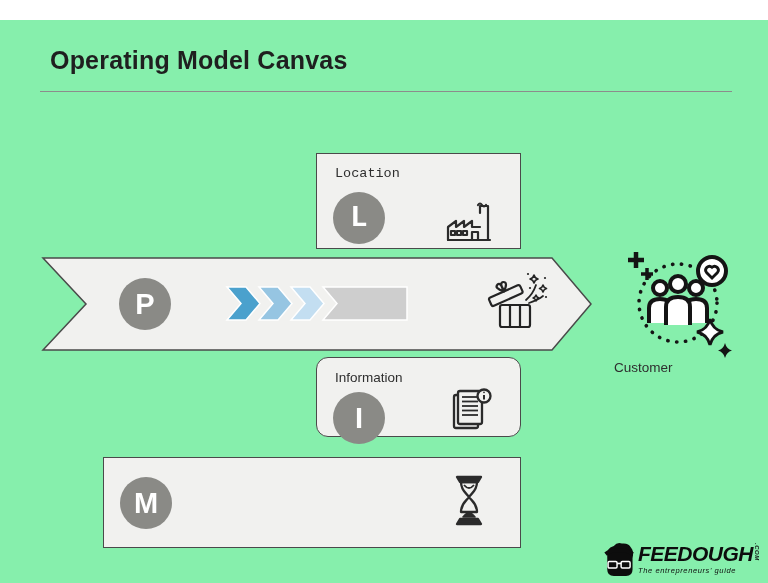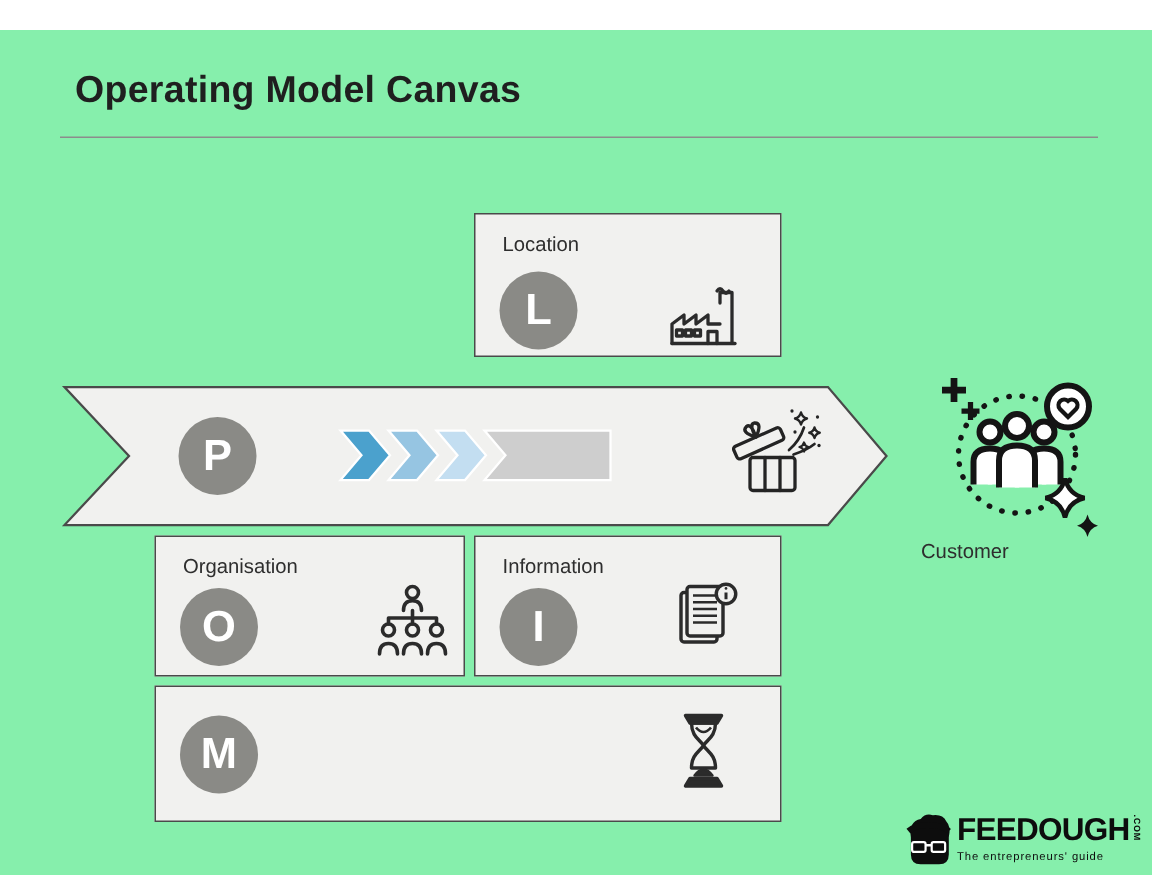--- a/index.html
+++ b/index.html
@@ -10,41 +10,41 @@
   .title-rule{position:absolute;left:40px;top:71px;width:692px;height:1px;background:#8c8c8c;}
 
   .box{position:absolute;background:#f1f1ef;border:1.5px solid #4a4a4a;box-sizing:border-box;}
   .box-label{position:absolute;left:18px;top:12px;font-size:13.5px;color:#2e2e2e;}
   .letter-circle{position:absolute;width:52px;height:52px;border-radius:50%;background:#8a8a86;
                  color:#ffffff;font-weight:bold;font-size:29px;display:flex;align-items:center;
                  justify-content:center;line-height:1;}
   .icon{position:absolute;}
 
   #box-suppliers{left:103px;top:133px;width:207px;height:96px;}
-  #box-location{left:316px;top:122px;width:205px;height:96px;}
+  #box-location{left:316px;top:133px;width:205px;height:96px;font-family:Liberation Mono, monospace;}
   #box-organisation{left:103px;top:337px;width:207px;height:94px;}
-  #box-information{left:316px;top:337px;width:205px;height:94px;}
+  #box-information{left:316px;top:337px;width:205px;height:80px;border-radius:12px;}
   #box-management{left:103px;top:437px;width:418px;height:91px;}
 
   #box-suppliers .letter-circle,#box-location .letter-circle{left:16px;top:38px;}
   #box-organisation .letter-circle,#box-information .letter-circle{left:16px;top:34px;}
   #box-management .letter-circle{left:16px;top:19px;}
 
   .mgmt-label{position:absolute;left:96px;top:22px;font-size:13.5px;width:115px;line-height:1.35;}
   #p-circle{left:79px;top:26px;}  
   #arrow-wrap{position:absolute;left:40px;top:232px;width:555px;height:104px;}
 
   #gift-icon{left:484px;top:249px;}
   #customer-icon{left:620px;top:226px;}
   .customer-label{position:absolute;left:614px;top:340px;width:130px;text-align:left;
                   font-size:13.5px;color:#2e2e2e;}
 
   #logo{position:absolute;left:604px;top:517px;width:156px;height:52px;display:flex;
         align-items:flex-start;}
-  .logo-right{margin-left:3px;display:flex;flex-direction:column;margin-top:6px;}
+  .logo-right{margin-left:3px;display:flex;flex-direction:column;margin-top:6px;font-style:italic;}
   .logo-row{display:flex;align-items:flex-start;}
   .logo-name{font-size:21px;font-weight:800;color:#0d0d0d;letter-spacing:-0.5px;line-height:1;}
   .logo-suffix{writing-mode:vertical-rl;font-size:6px;font-weight:bold;color:#0d0d0d;
                margin-left:1px;line-height:1;letter-spacing:0.5px;}
   .logo-tagline{font-size:7.5px;color:#0d0d0d;letter-spacing:0.6px;margin-top:2px;}
 </style>
 </head>
 <body>
 
 <div id="stage">
@@ -94,37 +94,20 @@
       <path d="M50,6 q0.8,3.2 4,4 q-3.2,0.8 -4,4 q-0.8,-3.2 -4,-4 q3.2,-0.8 4,-4 Z" stroke-width="1.6"></path>
       <path d="M59,16 q0.7,2.8 3.5,3.5 q-2.8,0.7 -3.5,3.5 q-0.7,-2.8 -3.5,-3.5 q2.8,-0.7 3.5,-3.5 Z" stroke-width="1.6"></path>
       <path d="M52,26 q0.6,2.4 3,3 q-2.4,0.6 -3,3 q-0.6,-2.4 -3,-3 q2.4,-0.6 3,-3 Z" stroke-width="1.5"></path>
       <circle cx="44" cy="5" r="1.1" fill="#242424" stroke="none"></circle>
       <circle cx="61" cy="9" r="1.1" fill="#242424" stroke="none"></circle>
       <circle cx="46" cy="19" r="1.1" fill="#242424" stroke="none"></circle>
       <circle cx="62" cy="28" r="1.1" fill="#242424" stroke="none"></circle>
     </g>
   </svg>
 
-  <div class="box" id="box-organisation">
-    <div class="box-label">Organisation</div>
-    <div class="letter-circle">O</div>
-    <svg class="icon" style="left:146px;top:30px;" width="50" height="50" viewBox="0 0 50 50">
-      <g fill="none" stroke="#2b2b2b" stroke-width="2.4" stroke-linecap="round" stroke-linejoin="round">
-        <circle cx="25" cy="7" r="4"></circle>
-        <path d="M19,19 q0,-6.5 6,-6.5 q6,0 6,6.5"></path>
-        <path d="M25,19 V24 M9,24 H41 M9,24 V28 M25,24 V28 M41,24 V28"></path>
-        <circle cx="9" cy="32" r="4"></circle>
-        <circle cx="25" cy="32" r="4"></circle>
-        <circle cx="41" cy="32" r="4"></circle>
-        <path d="M3,48 q0,-7 6,-7 q6,0 6,7"></path>
-        <path d="M19,48 q0,-7 6,-7 q6,0 6,7"></path>
-        <path d="M35,48 q0,-7 6,-7 q6,0 6,7"></path>
-      </g>
-    </svg>
-  </div>
 
   <div class="box" id="box-information">
     <div class="box-label">Information</div>
     <div class="letter-circle">I</div>
     <svg class="icon" style="left:130px;top:28px;" width="46" height="50" viewBox="0 0 46 50">
       <g stroke="#2b2b2b" stroke-width="2.3" stroke-linejoin="round">
         <rect x="7" y="9" width="24" height="33" rx="2" fill="none"></rect>
         <rect x="11" y="5" width="24" height="33" rx="2" fill="#f1f1ef"></rect>
         <g stroke-width="1.8">
           <line x1="15" y1="11" x2="31" y2="11"></line>

